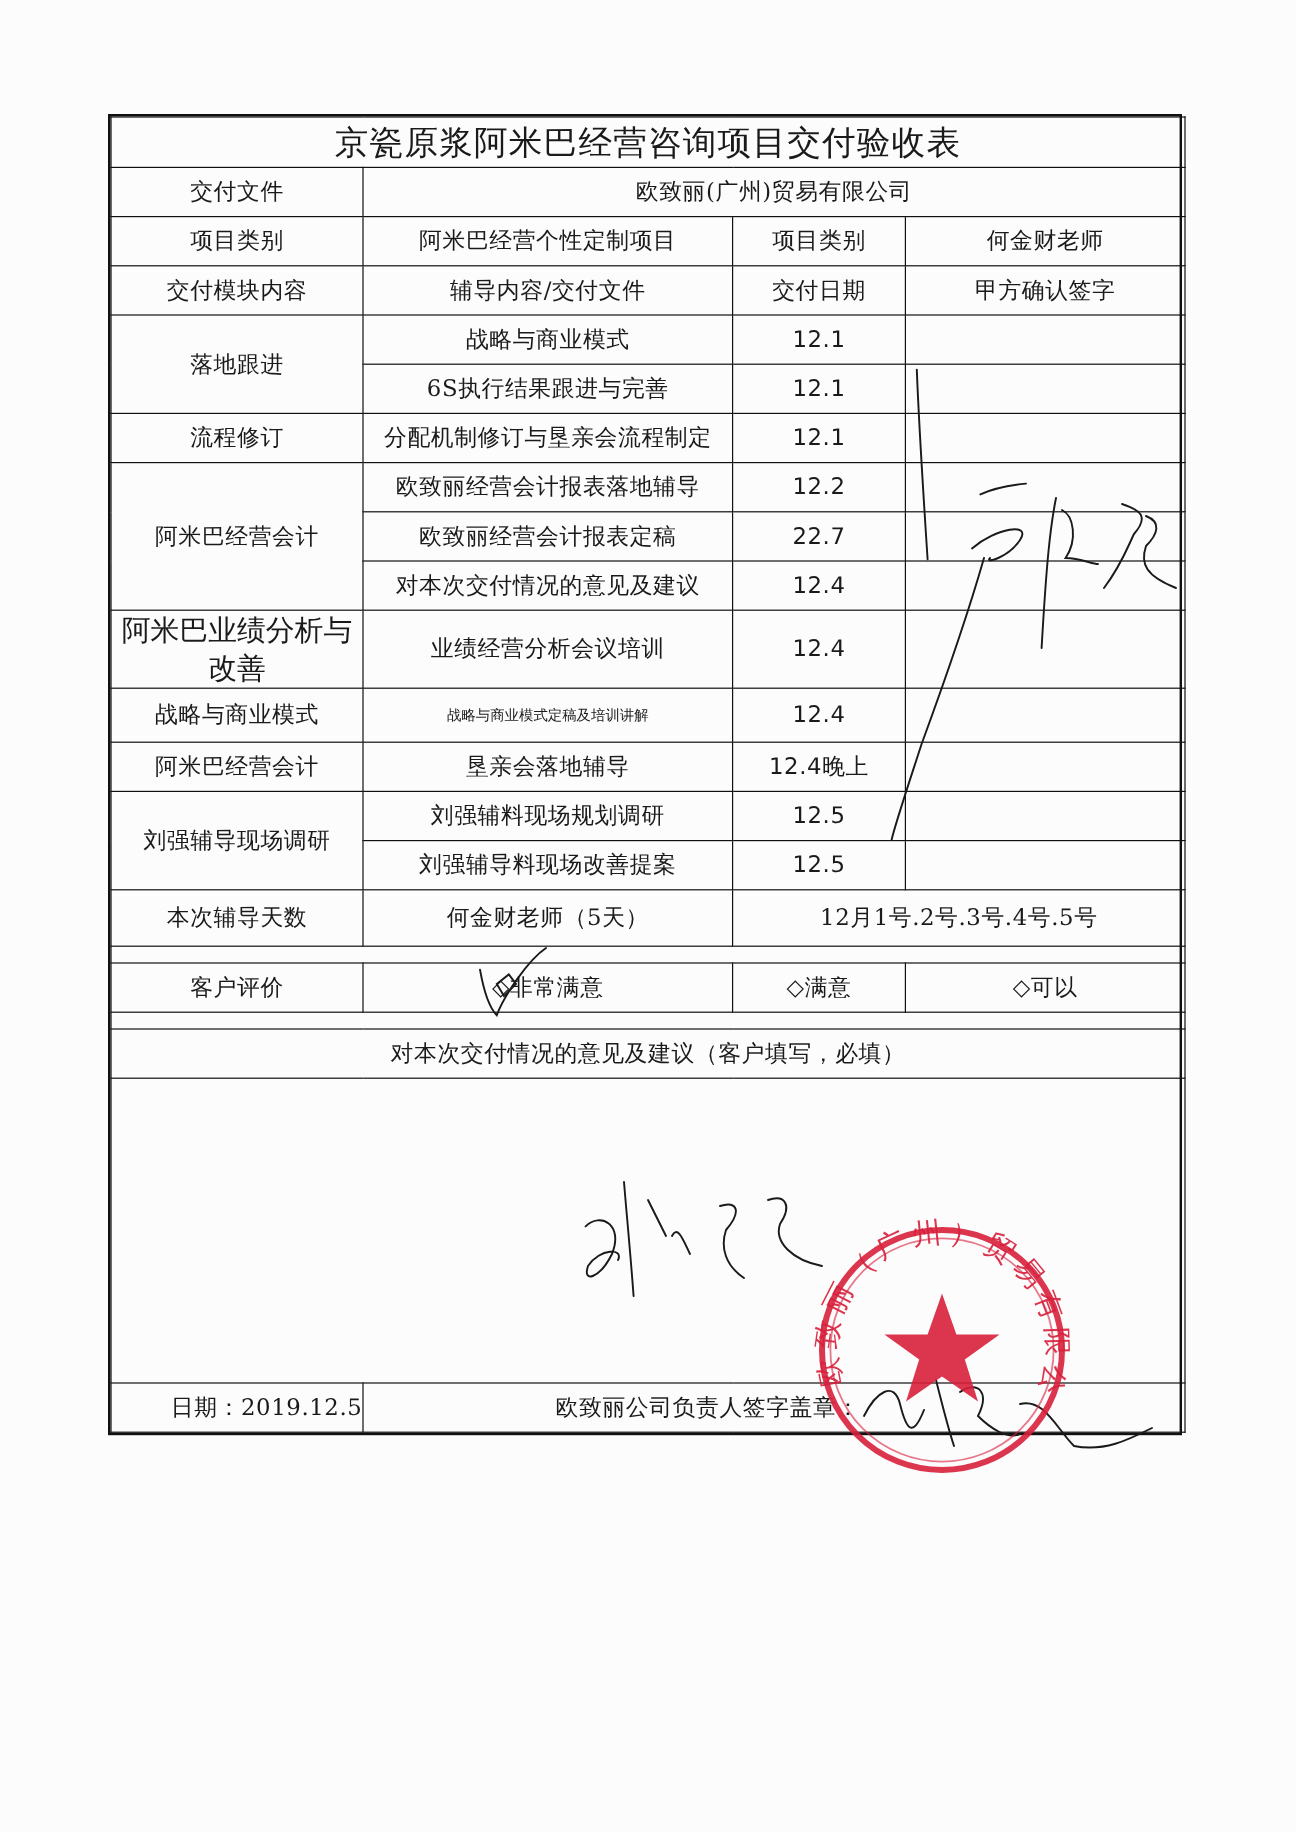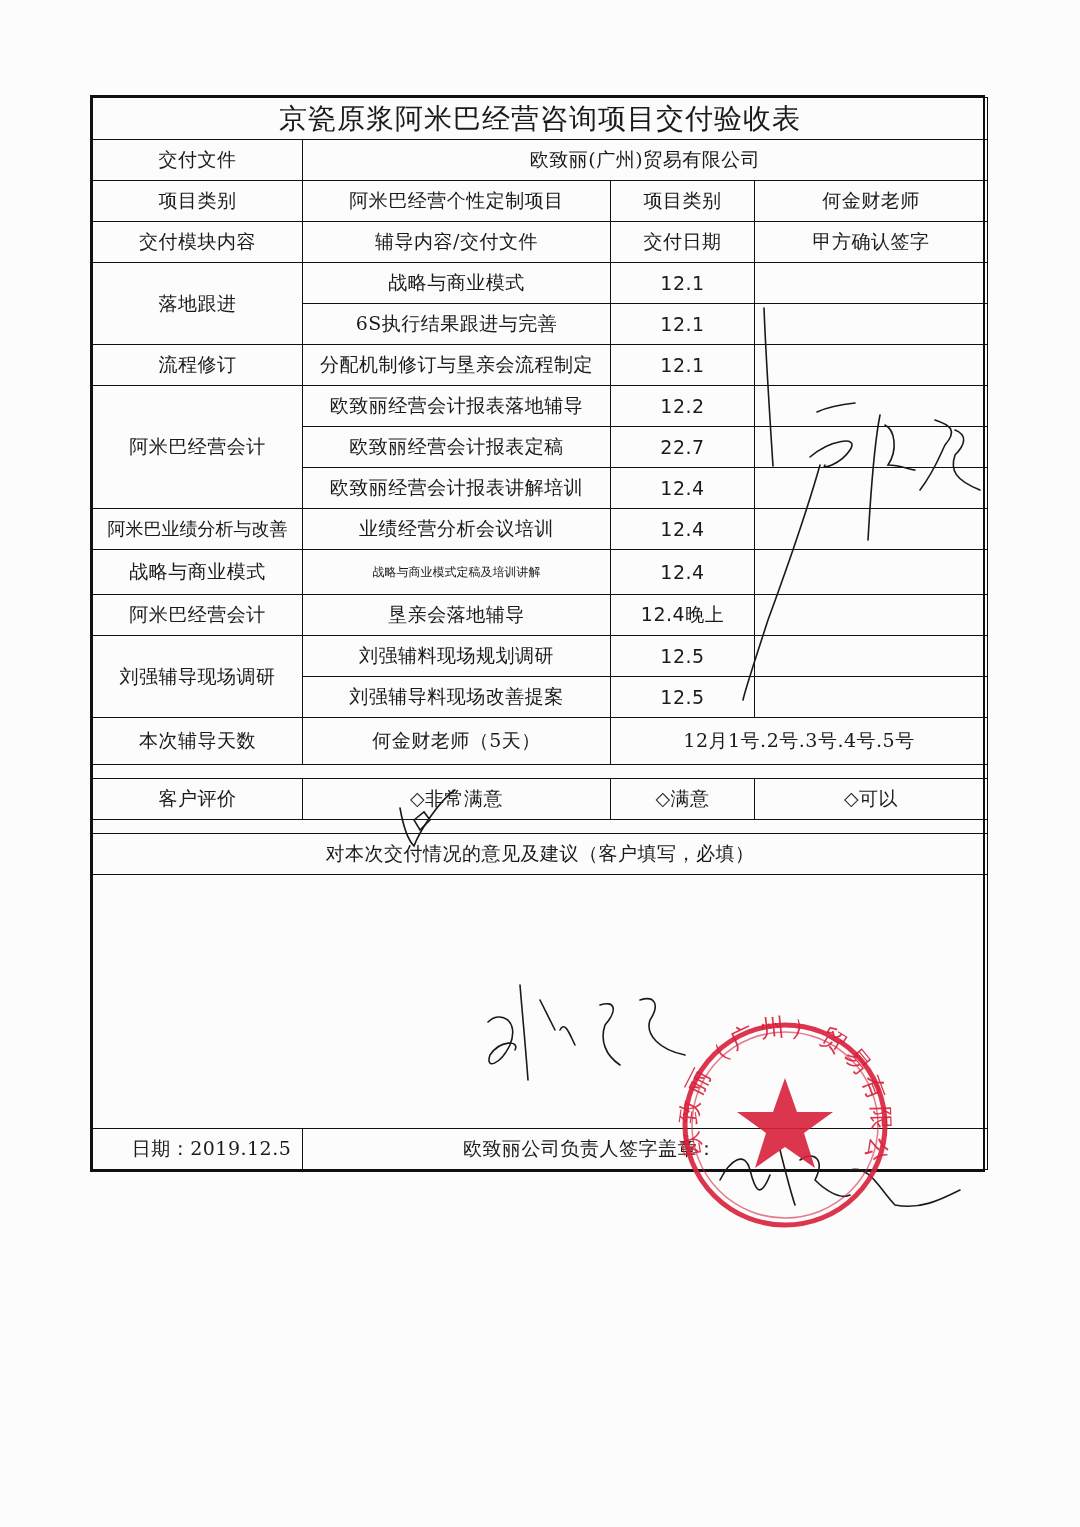--- a/index.html
+++ b/index.html
@@ -13,21 +13,21 @@
     border:2px solid #111; box-sizing:border-box;
   }
   table { border-collapse:collapse; width:100%; table-layout:fixed; }
   td {
     border:1.6px solid #111; text-align:center; vertical-align:middle;
     font-size:19px; padding:0; height:40px; letter-spacing:0.5px;
   }
   td.title { font-size:28px; height:41px; letter-spacing:1px; font-family:Liberation Mono, monospace; font-weight:normal; }
   td.spacer { height:13px; }
   td.comments { height:253px; }
-  td.date-cell { text-align:center; padding-left:28px; }
+  td.date-cell { text-align:right; padding-left:28px; }
   .sans { font-family:"DejaVu Sans", "Liberation Sans", sans-serif; }
   .overlay { position:absolute; left:0; top:0; width:1080px; height:1527px; pointer-events:none; }
 </style>
 </head>
 <body>
 
 <div class="page">
   <div class="form">
     <table>
       <colgroup>
@@ -81,27 +81,27 @@
         <td>欧致丽经营会计报表落地辅导</td>
         <td class="sans">12.2</td>
         <td></td>
       </tr>
       <tr>
         <td>欧致丽经营会计报表定稿</td>
         <td class="sans">22.7</td>
         <td></td>
       </tr>
       <tr>
-        <td>欧致丽经营会计报表讲解培训</td>
+        <td>对本次交付情况的意见及建议</td>
         <td class="sans">12.4</td>
         <td></td>
       </tr>
 
       <tr>
-        <td style="font-size:18px;letter-spacing:0">阿米巴业绩分析与改善</td>
+        <td style="font-size:24px;letter-spacing:0">阿米巴业绩分析与改善</td>
         <td>业绩经营分析会议培训</td>
         <td class="sans">12.4</td>
         <td></td>
       </tr>
 
       <tr>
         <td style="height:44px">战略与商业模式</td>
         <td style="font-size:12px;letter-spacing:0">战略与商业模式定稿及培训讲解</td>
         <td class="sans">12.4</td>
         <td></td>

